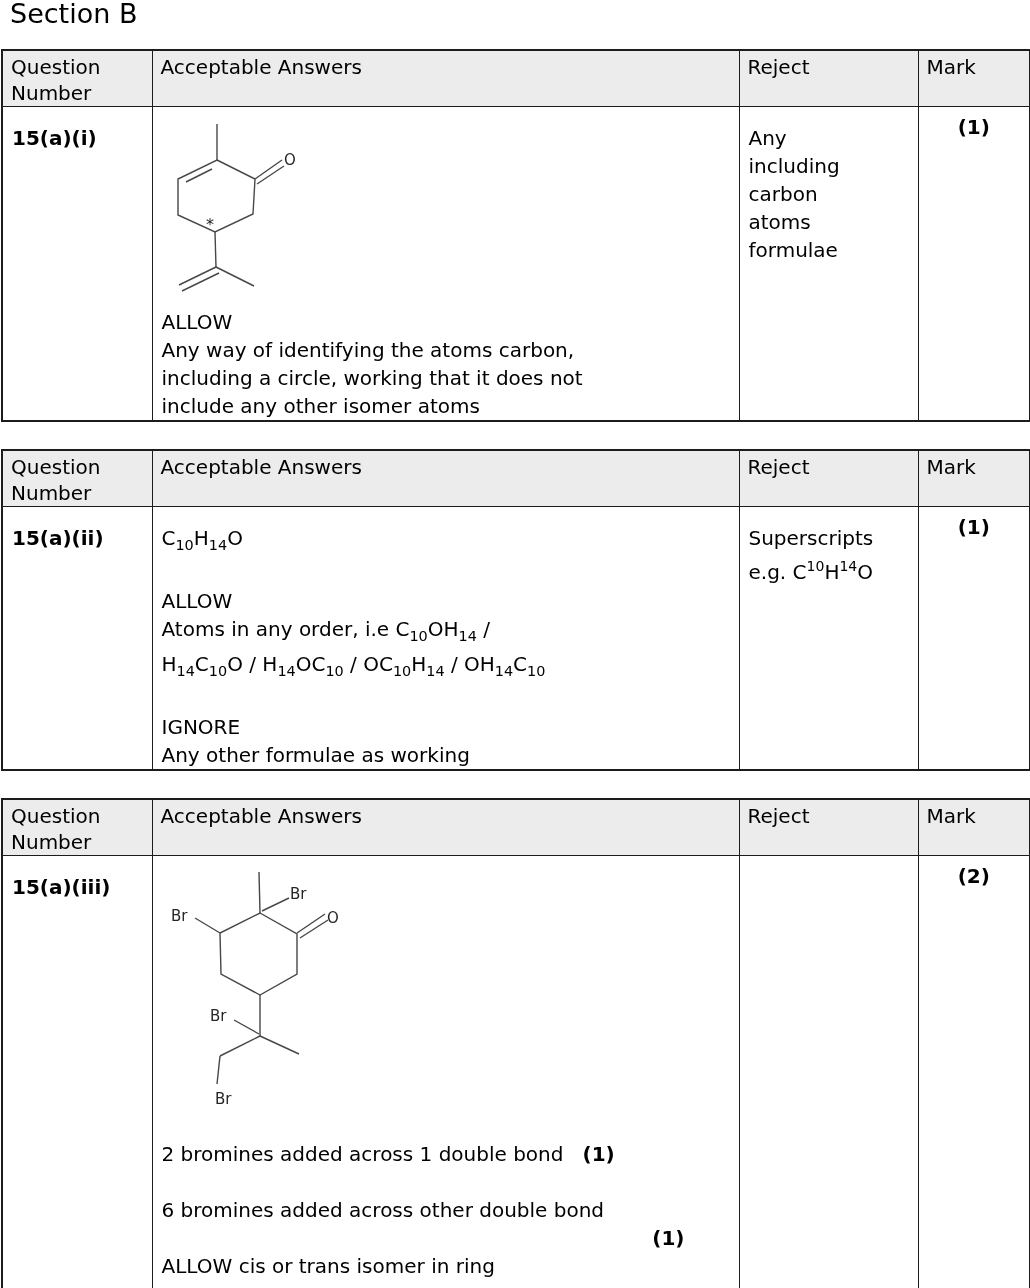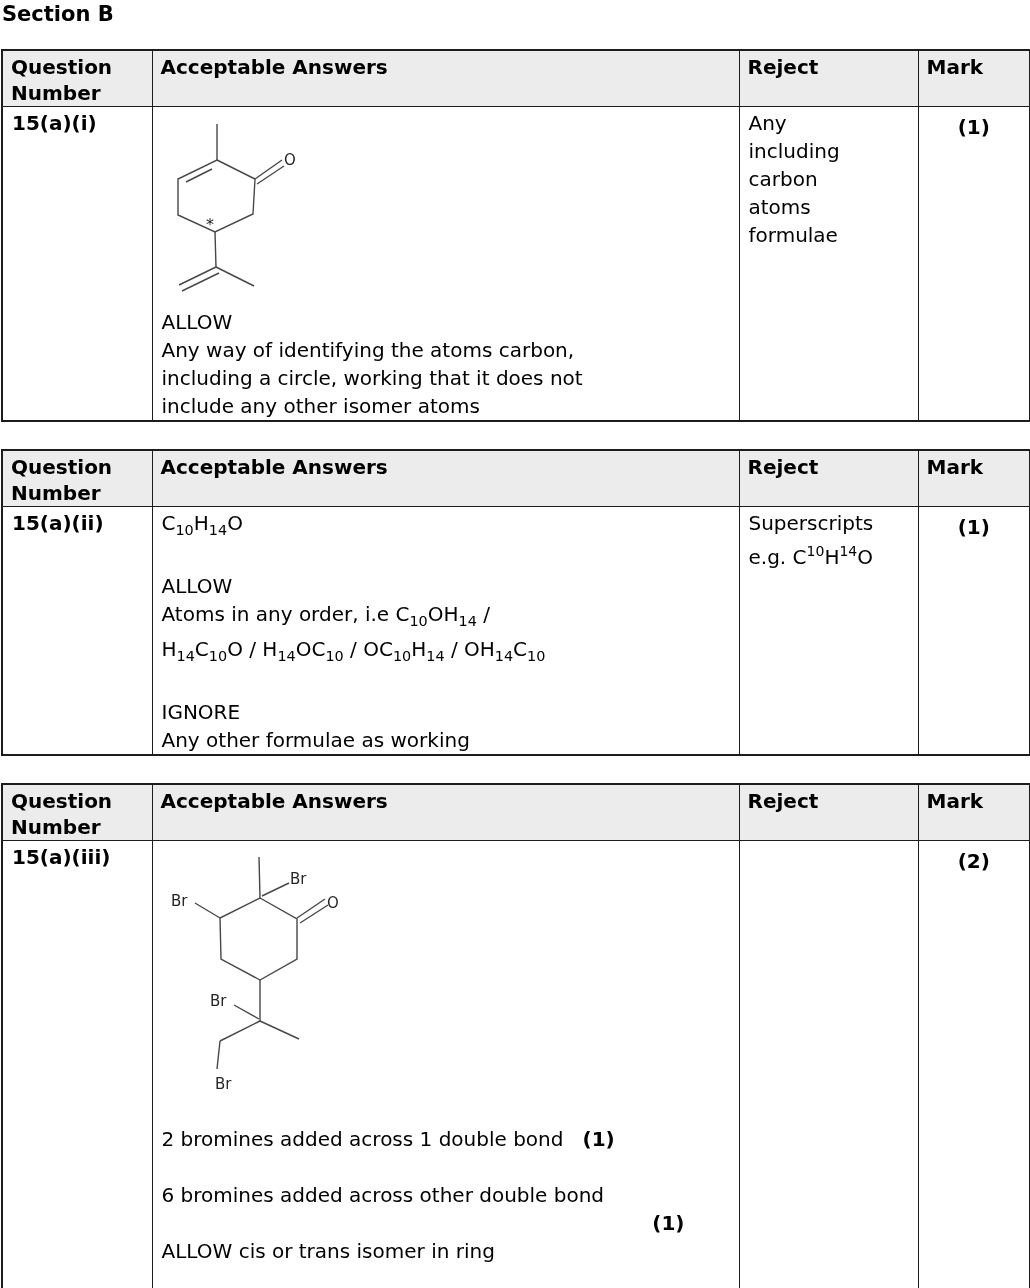--- a/index.html
+++ b/index.html
@@ -2,37 +2,37 @@
 <html><head>
 <meta charset="utf-8">
 <style>
   html,body{margin:0;padding:0;background:#ffffff;}
   body{
     width:1030px;height:1288px;overflow:hidden;position:relative;
     font-family:"DejaVu Sans","Liberation Sans",sans-serif;
     color:#000;font-size:20px;
   }
   .section-title{
-    font-weight:bold;font-size:21px;margin:2px 0 23px 2px;line-height:24px;
+    font-weight:normal;font-size:27px;margin:2px 0 23px 10px;line-height:24px;
   }
   table.ms{
     border-collapse:collapse;table-layout:fixed;width:1028px;margin:0 0 27px 1px;
     border:2px solid #1c1c1c;
   }
   table.ms th,table.ms td{
     border:1.5px solid #1c1c1c;vertical-align:top;padding:0;
     box-sizing:border-box;
   }
   table.ms thead th{
-    background:#ececec;font-weight:bold;text-align:left;
+    background:#ececec;font-weight:normal;text-align:left;
     height:56px;padding:3px 8px 0 8px;line-height:26px;font-size:20px;
   }
   .col-q{width:150px}.col-a{width:587px}.col-r{width:179px}.col-m{width:112px}
   .row-b1{height:307px}.row-b2{height:223px}.row-b3{height:481px}
-  .pad{padding:2px 9px 0 9px;line-height:28px;}
+  .pad{padding:17px 9px 0 9px;line-height:28px;}
   .qnum{font-weight:bold;}
   .markv{font-weight:bold;text-align:center;padding-top:6px;line-height:28px;}
   .line{min-height:28px;white-space:pre-wrap;}
   .line.right{text-align:right;padding-right:45px;}
   .acell{position:relative;}
   .struct{display:block;}
   .struct line,.struct polygon{stroke:#474747;stroke-width:1.4;fill:none;}
   .struct text{fill:#262626;font-family:"DejaVu Sans","Liberation Sans",sans-serif;}
   .answer-text{padding:0 9px;line-height:28px;margin-top:6px;}
   sub{font-size:0.72em;}

